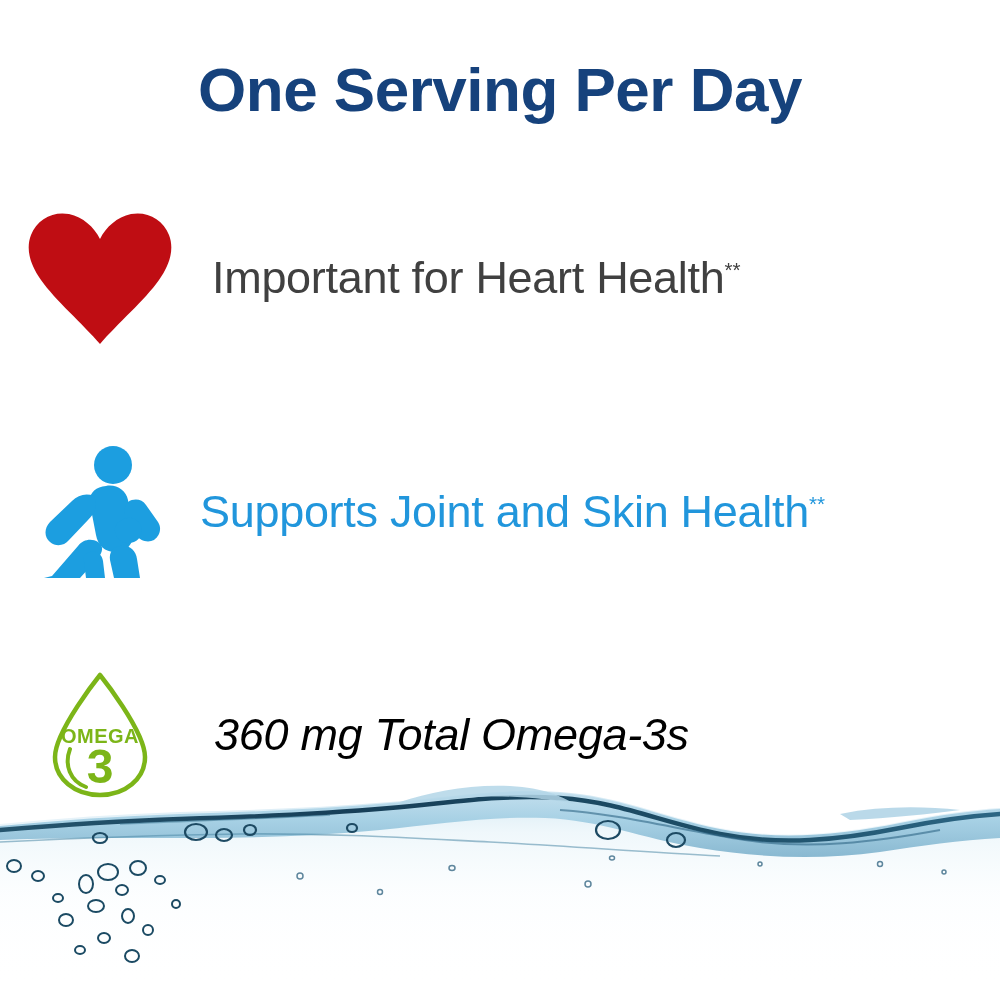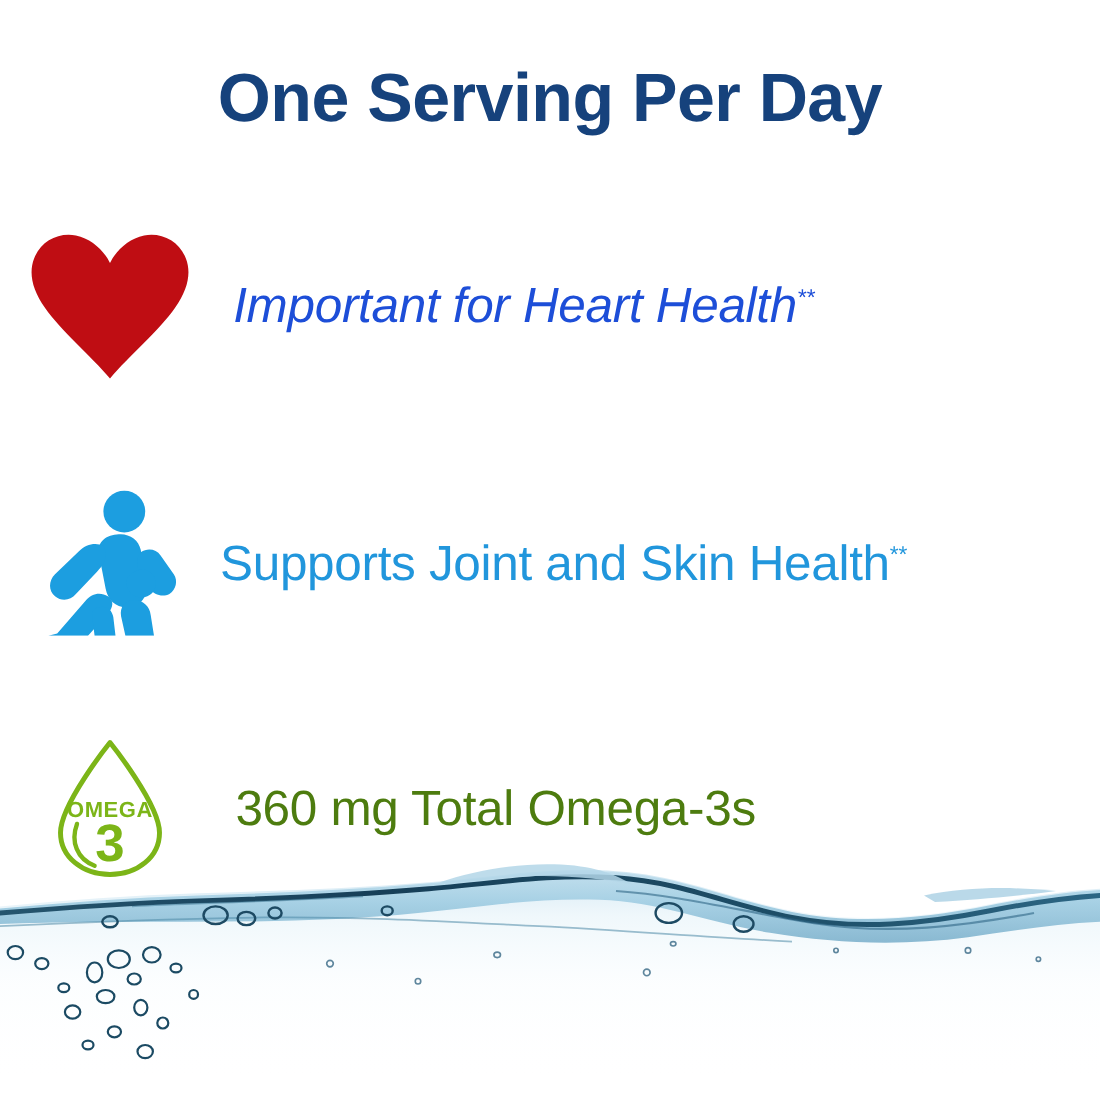--- a/index.html
+++ b/index.html
@@ -63,23 +63,23 @@
   .sup {
     font-size: 0.46em;
     vertical-align: super;
     letter-spacing: 0;
   }
 
   #row-heart  { top: 203px; }
   #row-active { top: 437px; }
   #row-omega  { top: 660px; }
 
-  #row-heart .benefit-text  { color: #1d4ed8; font-style: italic; }
+  #row-heart .benefit-text  { color: #404040; }
   #row-active .benefit-text { color: #2196dc; }
-  #row-omega .benefit-text  { color: #4d7c0f; }
+  #row-omega .benefit-text  { color: #000000; font-style: italic; }
 
   #row-heart .benefit-icon  { width: 200px; min-width: 200px; }
   #row-active .benefit-icon { width: 200px; min-width: 200px; }
   #row-omega .benefit-icon  { width: 200px; min-width: 200px; }
 
   #row-heart .benefit-text  { margin-left: 12px; }
   #row-active .benefit-text { margin-left: 0; }
   #row-omega .benefit-text  { margin-left: 14px; }
 
   

